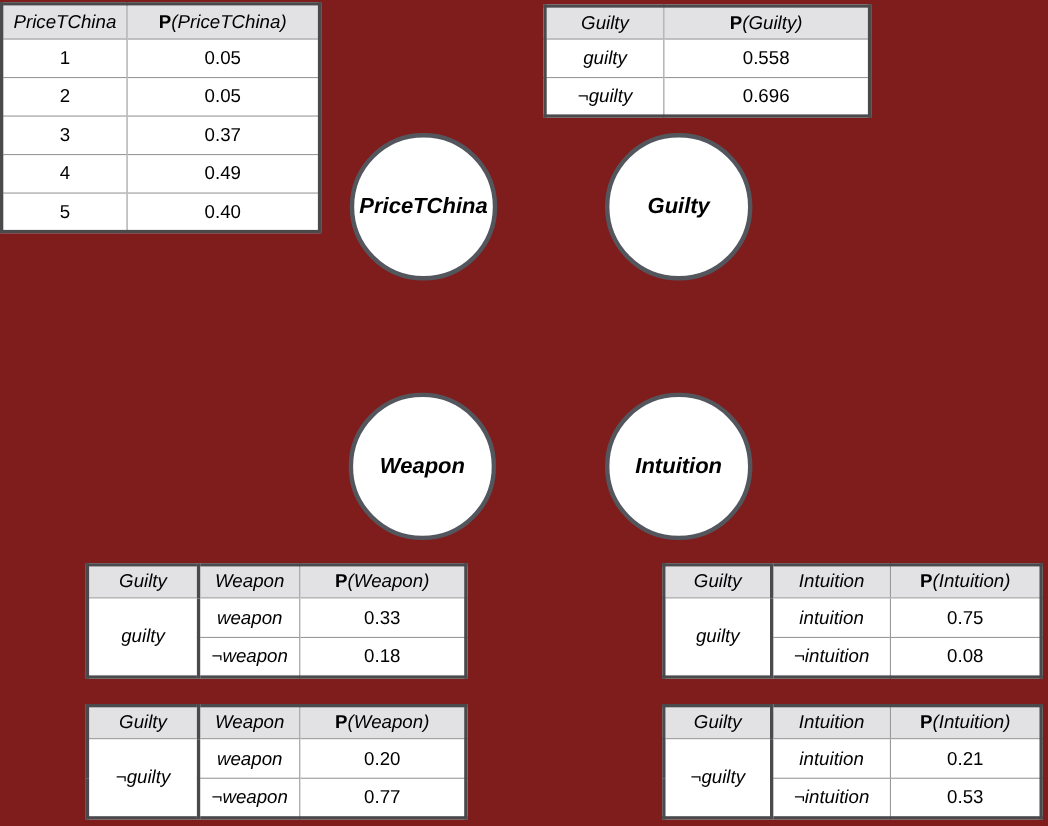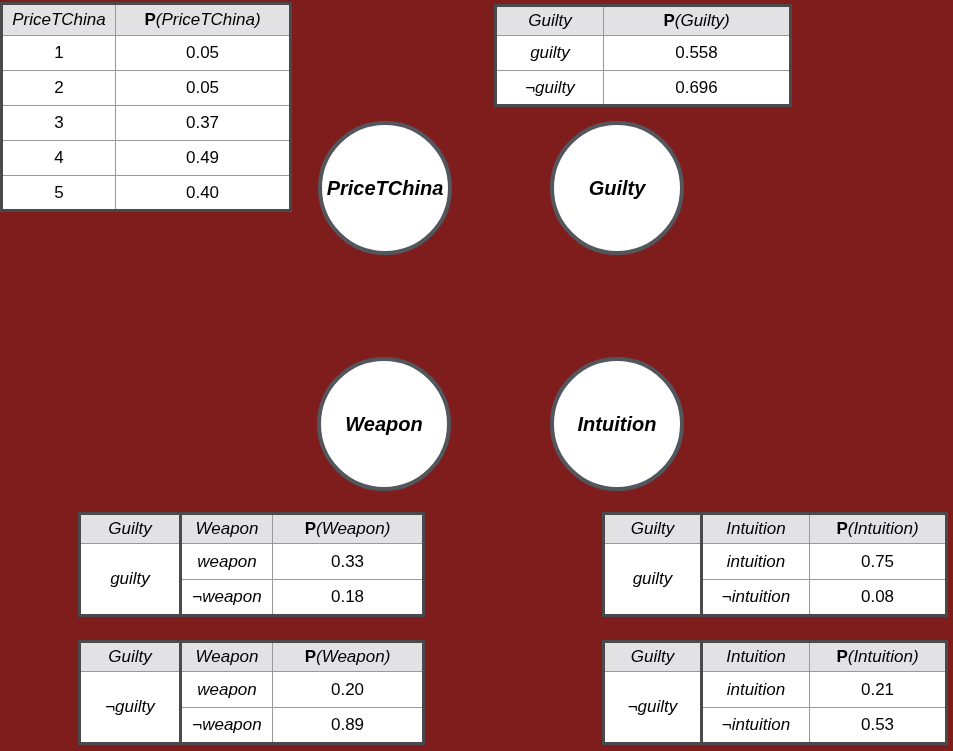--- a/index.html
+++ b/index.html
@@ -189,21 +189,21 @@
       <th>Weapon</th>
       <th><span class="p-bold">P</span><span class="p-arg">(Weapon)</span></th>
     </tr>
     <tr class="row">
       <td class="word thick" rowspan="2">¬guilty</td>
       <td class="word">weapon</td>
       <td>0.20</td>
     </tr>
     <tr class="row">
       <td class="word">¬weapon</td>
-      <td>0.89</td>
+      <td>0.77</td>
     </tr>
   </tbody>
     </table>
 
   <table class="cpt bt" id="t-ig">
     <colgroup>
         <col style="width:98px">
         <col style="width:108px">
         <col>
       </colgroup>

